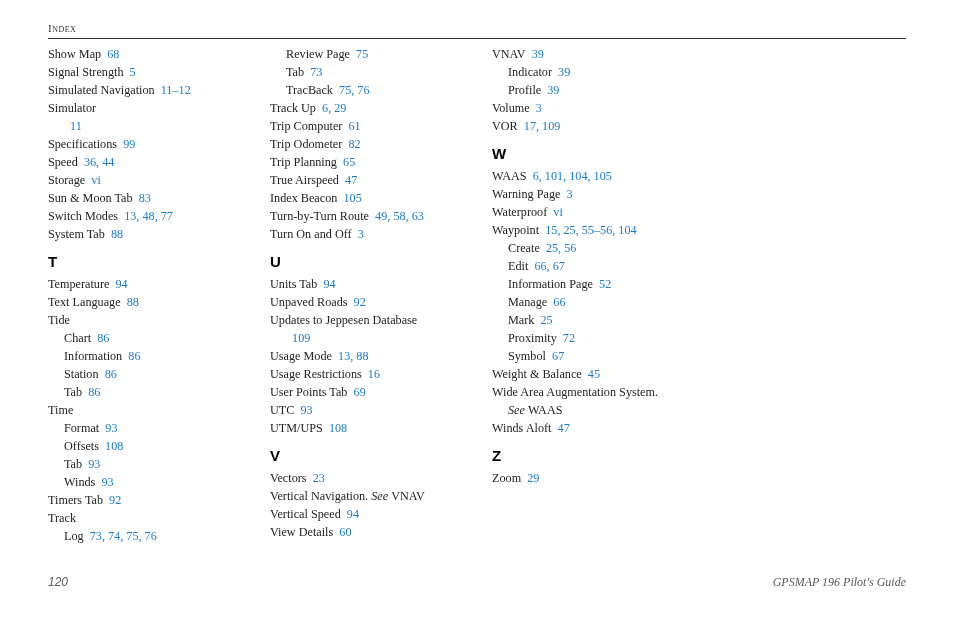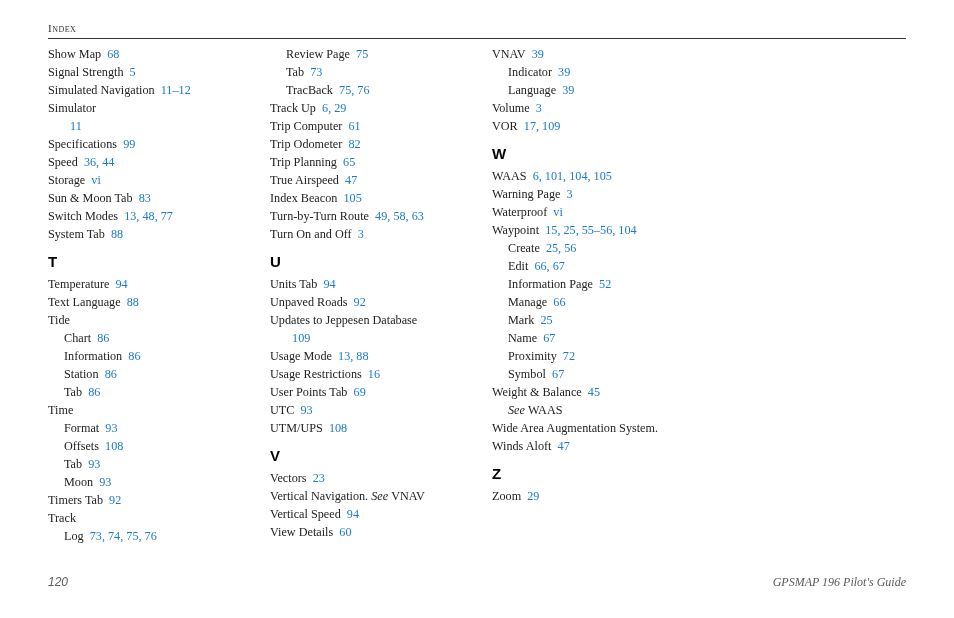--- a/index.html
+++ b/index.html
@@ -115,21 +115,21 @@
       <div class="entry "><span class="term">Text Language</span>&nbsp;&nbsp;<a class="ref" href="#">88</a></div>
       <div class="entry "><span class="term">Tide</span></div>
       <div class="entry subentry"><span class="term">Chart</span>&nbsp;&nbsp;<a class="ref" href="#">86</a></div>
       <div class="entry subentry"><span class="term">Information</span>&nbsp;&nbsp;<a class="ref" href="#">86</a></div>
       <div class="entry subentry"><span class="term">Station</span>&nbsp;&nbsp;<a class="ref" href="#">86</a></div>
       <div class="entry subentry"><span class="term">Tab</span>&nbsp;&nbsp;<a class="ref" href="#">86</a></div>
       <div class="entry "><span class="term">Time</span></div>
       <div class="entry subentry"><span class="term">Format</span>&nbsp;&nbsp;<a class="ref" href="#">93</a></div>
       <div class="entry subentry"><span class="term">Offsets</span>&nbsp;&nbsp;<a class="ref" href="#">108</a></div>
       <div class="entry subentry"><span class="term">Tab</span>&nbsp;&nbsp;<a class="ref" href="#">93</a></div>
-      <div class="entry subentry"><span class="term">Moon</span>&nbsp;&nbsp;<a class="ref" href="#">93</a></div>
+      <div class="entry subentry"><span class="term">Winds</span>&nbsp;&nbsp;<a class="ref" href="#">93</a></div>
       <div class="entry "><span class="term">Timers Tab</span>&nbsp;&nbsp;<a class="ref" href="#">92</a></div>
       <div class="entry "><span class="term">Track</span></div>
       <div class="entry subentry"><span class="term">Log</span>&nbsp;&nbsp;<a class="ref" href="#">73, 74, 75, 76</a></div>
       <div class="entry subentry"><span class="term">Review Page</span>&nbsp;&nbsp;<a class="ref" href="#">75</a></div>
       <div class="entry subentry"><span class="term">Tab</span>&nbsp;&nbsp;<a class="ref" href="#">73</a></div>
       <div class="entry subentry"><span class="term">TracBack</span>&nbsp;&nbsp;<a class="ref" href="#">75, 76</a></div>
       <div class="entry "><span class="term">Track Up</span>&nbsp;&nbsp;<a class="ref" href="#">6, 29</a></div>
       <div class="entry "><span class="term">Trip Computer</span>&nbsp;&nbsp;<a class="ref" href="#">61</a></div>
       <div class="entry "><span class="term">Trip Odometer</span>&nbsp;&nbsp;<a class="ref" href="#">82</a></div>
       <div class="entry "><span class="term">Trip Planning</span>&nbsp;&nbsp;<a class="ref" href="#">65</a></div>
@@ -147,39 +147,38 @@
       <div class="entry "><span class="term">User Points Tab</span>&nbsp;&nbsp;<a class="ref" href="#">69</a></div>
       <div class="entry "><span class="term">UTC</span>&nbsp;&nbsp;<a class="ref" href="#">93</a></div>
       <div class="entry "><span class="term">UTM/UPS</span>&nbsp;&nbsp;<a class="ref" href="#">108</a></div>
       <div class="letter">V</div>
       <div class="entry "><span class="term">Vectors</span>&nbsp;&nbsp;<a class="ref" href="#">23</a></div>
       <div class="entry"><span class="term">Vertical Navigation. </span><span class="see">See </span><span class="seecap">VNAV</span></div>
       <div class="entry "><span class="term">Vertical Speed</span>&nbsp;&nbsp;<a class="ref" href="#">94</a></div>
       <div class="entry "><span class="term">View Details</span>&nbsp;&nbsp;<a class="ref" href="#">60</a></div>
       <div class="entry "><span class="term">VNAV</span>&nbsp;&nbsp;<a class="ref" href="#">39</a></div>
       <div class="entry subentry"><span class="term">Indicator</span>&nbsp;&nbsp;<a class="ref" href="#">39</a></div>
-      <div class="entry subentry"><span class="term">Language</span>&nbsp;&nbsp;<a class="ref" href="#">39</a></div>
+      <div class="entry subentry"><span class="term">Profile</span>&nbsp;&nbsp;<a class="ref" href="#">39</a></div>
       <div class="entry "><span class="term">Volume</span>&nbsp;&nbsp;<a class="ref" href="#">3</a></div>
       <div class="entry "><span class="term">VOR</span>&nbsp;&nbsp;<a class="ref" href="#">17, 109</a></div>
       <div class="letter">W</div>
       <div class="entry "><span class="term">WAAS</span>&nbsp;&nbsp;<a class="ref" href="#">6, 101, 104, 105</a></div>
       <div class="entry "><span class="term">Warning Page</span>&nbsp;&nbsp;<a class="ref" href="#">3</a></div>
       <div class="entry "><span class="term">Waterproof</span>&nbsp;&nbsp;<a class="ref" href="#">vi</a></div>
       <div class="entry "><span class="term">Waypoint</span>&nbsp;&nbsp;<a class="ref" href="#">15, 25, 55–56, 104</a></div>
       <div class="entry subentry"><span class="term">Create</span>&nbsp;&nbsp;<a class="ref" href="#">25, 56</a></div>
       <div class="entry subentry"><span class="term">Edit</span>&nbsp;&nbsp;<a class="ref" href="#">66, 67</a></div>
       <div class="entry subentry"><span class="term">Information Page</span>&nbsp;&nbsp;<a class="ref" href="#">52</a></div>
       <div class="entry subentry"><span class="term">Manage</span>&nbsp;&nbsp;<a class="ref" href="#">66</a></div>
       <div class="entry subentry"><span class="term">Mark</span>&nbsp;&nbsp;<a class="ref" href="#">25</a></div>
-      <div class="entry subentry"><span class="term">Name</span>&nbsp;&nbsp;<a class="ref" href="#">67</a></div>
       <div class="entry subentry"><span class="term">Proximity</span>&nbsp;&nbsp;<a class="ref" href="#">72</a></div>
       <div class="entry subentry"><span class="term">Symbol</span>&nbsp;&nbsp;<a class="ref" href="#">67</a></div>
       <div class="entry "><span class="term">Weight &amp; Balance</span>&nbsp;&nbsp;<a class="ref" href="#">45</a></div>
+      <div class="entry "><span class="term">Wide Area Augmentation System.</span></div>
       <div class="entry subentry"><span class="see">See </span><span class="seecap">WAAS</span></div>
-      <div class="entry "><span class="term">Wide Area Augmentation System.</span></div>
       <div class="entry "><span class="term">Winds Aloft</span>&nbsp;&nbsp;<a class="ref" href="#">47</a></div>
       <div class="letter">Z</div>
       <div class="entry "><span class="term">Zoom</span>&nbsp;&nbsp;<a class="ref" href="#">29</a></div>
     </div>
 
   <div class="footer">
     <span class="pageno">120</span>
     <span class="doctitle">GPSMAP 196 Pilot's Guide</span>
   </div>
 </div>

